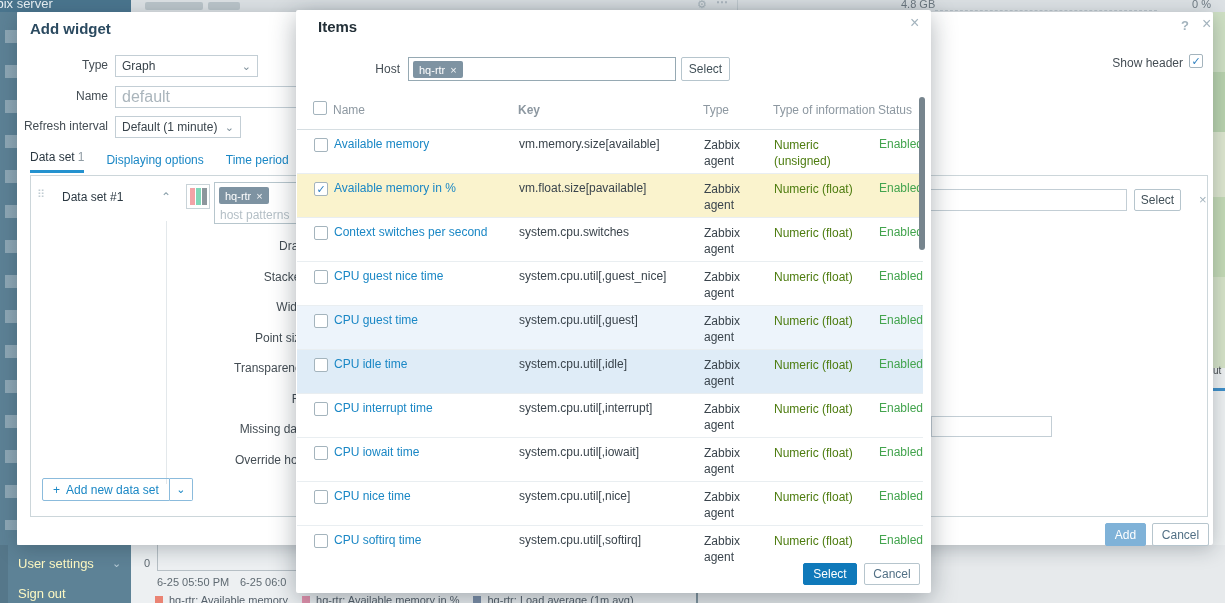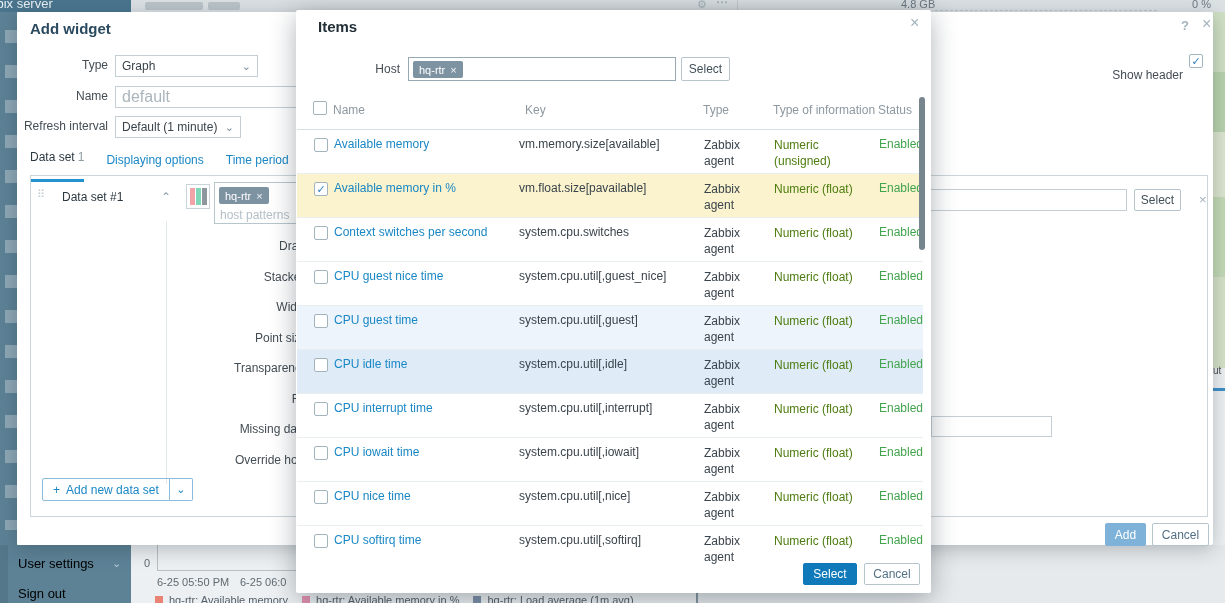--- a/index.html
+++ b/index.html
@@ -9,21 +9,21 @@
   .a{position:absolute;box-sizing:border-box;}
   
   .topstrip{left:0;top:0;width:1225px;height:12px;background:#dce1e4;overflow:hidden;}
   .sb-corner{left:0;top:0;width:131px;height:12px;background:#4a758e;overflow:hidden;color:#e8f0f4;font-size:13px;}
   .smudge{background:#b4bec4;border-radius:2px;opacity:.85;}
   .sidebar-strip{left:0;top:12px;width:17px;height:533px;background:#5d8296;overflow:hidden;}
   .icon-pattern{position:absolute;left:5px;top:18px;width:12px;height:500px;
       background:repeating-linear-gradient(to bottom,rgba(255,255,255,.30) 0 13px,transparent 13px 35px);}
   .sidebar-bottom{left:0;top:545px;width:131px;height:58px;background:#5d8296;overflow:hidden;}
   .sb-icon-col{position:absolute;left:0;top:0;width:8px;height:58px;background:rgba(0,0,0,.08);}
-  .sb-item{position:absolute;left:18px;color:#000000;font-size:13px;white-space:nowrap;}
+  .sb-item{position:absolute;left:18px;color:#fef9c3;font-size:13px;white-space:nowrap;}
   .graph-area{left:131px;top:545px;width:566px;height:58px;background:#edf0f2;overflow:hidden;color:#5f6a72;}
   .axisline{position:absolute;background:#b6bfc5;}
   .gridline{position:absolute;border-left:1px dashed #c9d2d7;width:0;}
   .tick{position:absolute;font-size:11px;color:#5f6a72;white-space:nowrap;}
   .legend{position:absolute;left:24px;top:49px;display:flex;gap:14px;align-items:center;white-space:nowrap;}
   .litem{display:flex;gap:6px;align-items:center;font-size:11px;color:#55606a;}
   .lsq{width:8px;height:8px;display:inline-block;}
   .vdivider{left:696px;top:545px;width:2px;height:58px;background:#8296a0;}
   .map-sliver{left:1213px;top:12px;width:12px;height:533px;overflow:hidden;font-size:10px;color:#4a4f52;
       background:linear-gradient(to bottom,#cfe0c4 0 60px,#b9d3ae 60px 120px,#dde6cf 120px 185px,#c4dab6 185px 265px,#d6e3c8 265px 356px,#eef1f2 356px 100%);}
@@ -44,21 +44,21 @@
   .chip .chx{font-size:11px;opacity:.9;cursor:pointer;}
   .btn{display:flex;align-items:center;justify-content:center;border-radius:2px;font-size:12px;cursor:pointer;white-space:nowrap;}
   .btn-gray{background:#fff;border:1px solid #b6c5cd;color:#415058;}
   .btn-blue{background:#0f79ba;border:1px solid #0f79ba;color:#fff;}
   .btn-lightblue{background:#7fb2d8;border:1px solid #7fb2d8;color:#fff;}
   .btn-cancel{background:#fff;border:1px solid #b6c5cd;color:#527085;}
   .cb{width:14px;height:14px;border:1px solid #a4b4bd;border-radius:2px;background:#fff;font-size:11px;
       line-height:12px;text-align:center;color:#2f80c0;box-sizing:border-box;}
   
   .tabs{display:flex;gap:22px;align-items:flex-end;white-space:nowrap;}
-  .tab{padding-bottom:15px;color:#1a87c5;cursor:pointer;}
+  .tab{padding-bottom:6px;color:#1a87c5;cursor:pointer;}
   .tab.active{color:#2b3842;border-bottom:3px solid #2492cf;}
   .tab .badge{color:#909ca4;margin-left:3px;}
   
   .thead span{position:absolute;top:5px;color:#8d98a1;white-space:nowrap;}
   .irow{position:relative;height:44px;border-bottom:1px solid #e9eef1;box-sizing:border-box;}
   .irow.selected{background:#faf3cd;}
   .irow.hl1{background:#edf4fb;}
   .irow.hl2{background:#dfecf7;}
   .irow .cb{position:absolute;left:17px;top:8px;}
   .c-name{position:absolute;left:37px;top:7px;width:178px;color:#1a87c5;white-space:nowrap;}
@@ -148,21 +148,21 @@
 
     <div class="a lbl r" style="left:0;top:77px;width:91px;">Name</div>
     <input class="a inp" style="left: 98px; top: 74px; width: 250px;" placeholder="default">
 
     <div class="a lbl r" style="left:0;top:107px;width:91px;">Refresh interval</div>
     <div class="a selbox" style="left:98px;top:104px;width:126px;height:22px;">
       <span>Default (1 minute)</span>
       <span class="chev">⌄</span>
     </div>
 
-    <div class="a lbl r" style="left:1020px;top:44px;width:146px;margin-top:12px;">Show header</div>
+    <div class="a lbl r" style="left:1020px;top:44px;width:146px;">Show header</div>
     <div class="a cb" style="left:1172px;top:42px;">
       <span>✓</span>
     </div>
 
     <div class="a tabs" style="left:13px;top:138px;">
       <span class="tab active">
         <span>Data set</span><span class="badge">1</span>
       </span>
       <span class="tab">Displaying options</span>
       <span class="tab">Time period</span>
@@ -235,21 +235,21 @@
       <span class="chip" style="position:absolute;left:4px;top:3px;">
         <span>hq-rtr</span>
         <span class="chx">×</span>
       </span>
     </div>
     <div class="a btn btn-gray" style="left:385px;top:47px;width:49px;height:24px;">Select</div>
 
     <div class="a thead" style="left:1px;top:88px;width:626px;height:32px;border-bottom:1px solid #d6dee2;">
       <div class="cb" style="position:absolute;left:16px;top:3px;"></div>
       <span style="left:36px;">Name</span>
-      <span style="left:228px;">Key</span>
+      <span style="left:221px;font-weight:bold;">Key</span>
       <span style="left:406px;">Type</span>
       <span style="left:476px;">Type of information</span>
       <span style="left:581px;">Status</span>
     </div>
 
     <div class="a" style="left:1px;top:120px;width:626px;height:434px;overflow:hidden;">
   <div class="irow">
     <div class="cb"></div>
     <span class="c-name">Available memory</span>
     <span class="c-key">vm.memory.size[available]</span>

